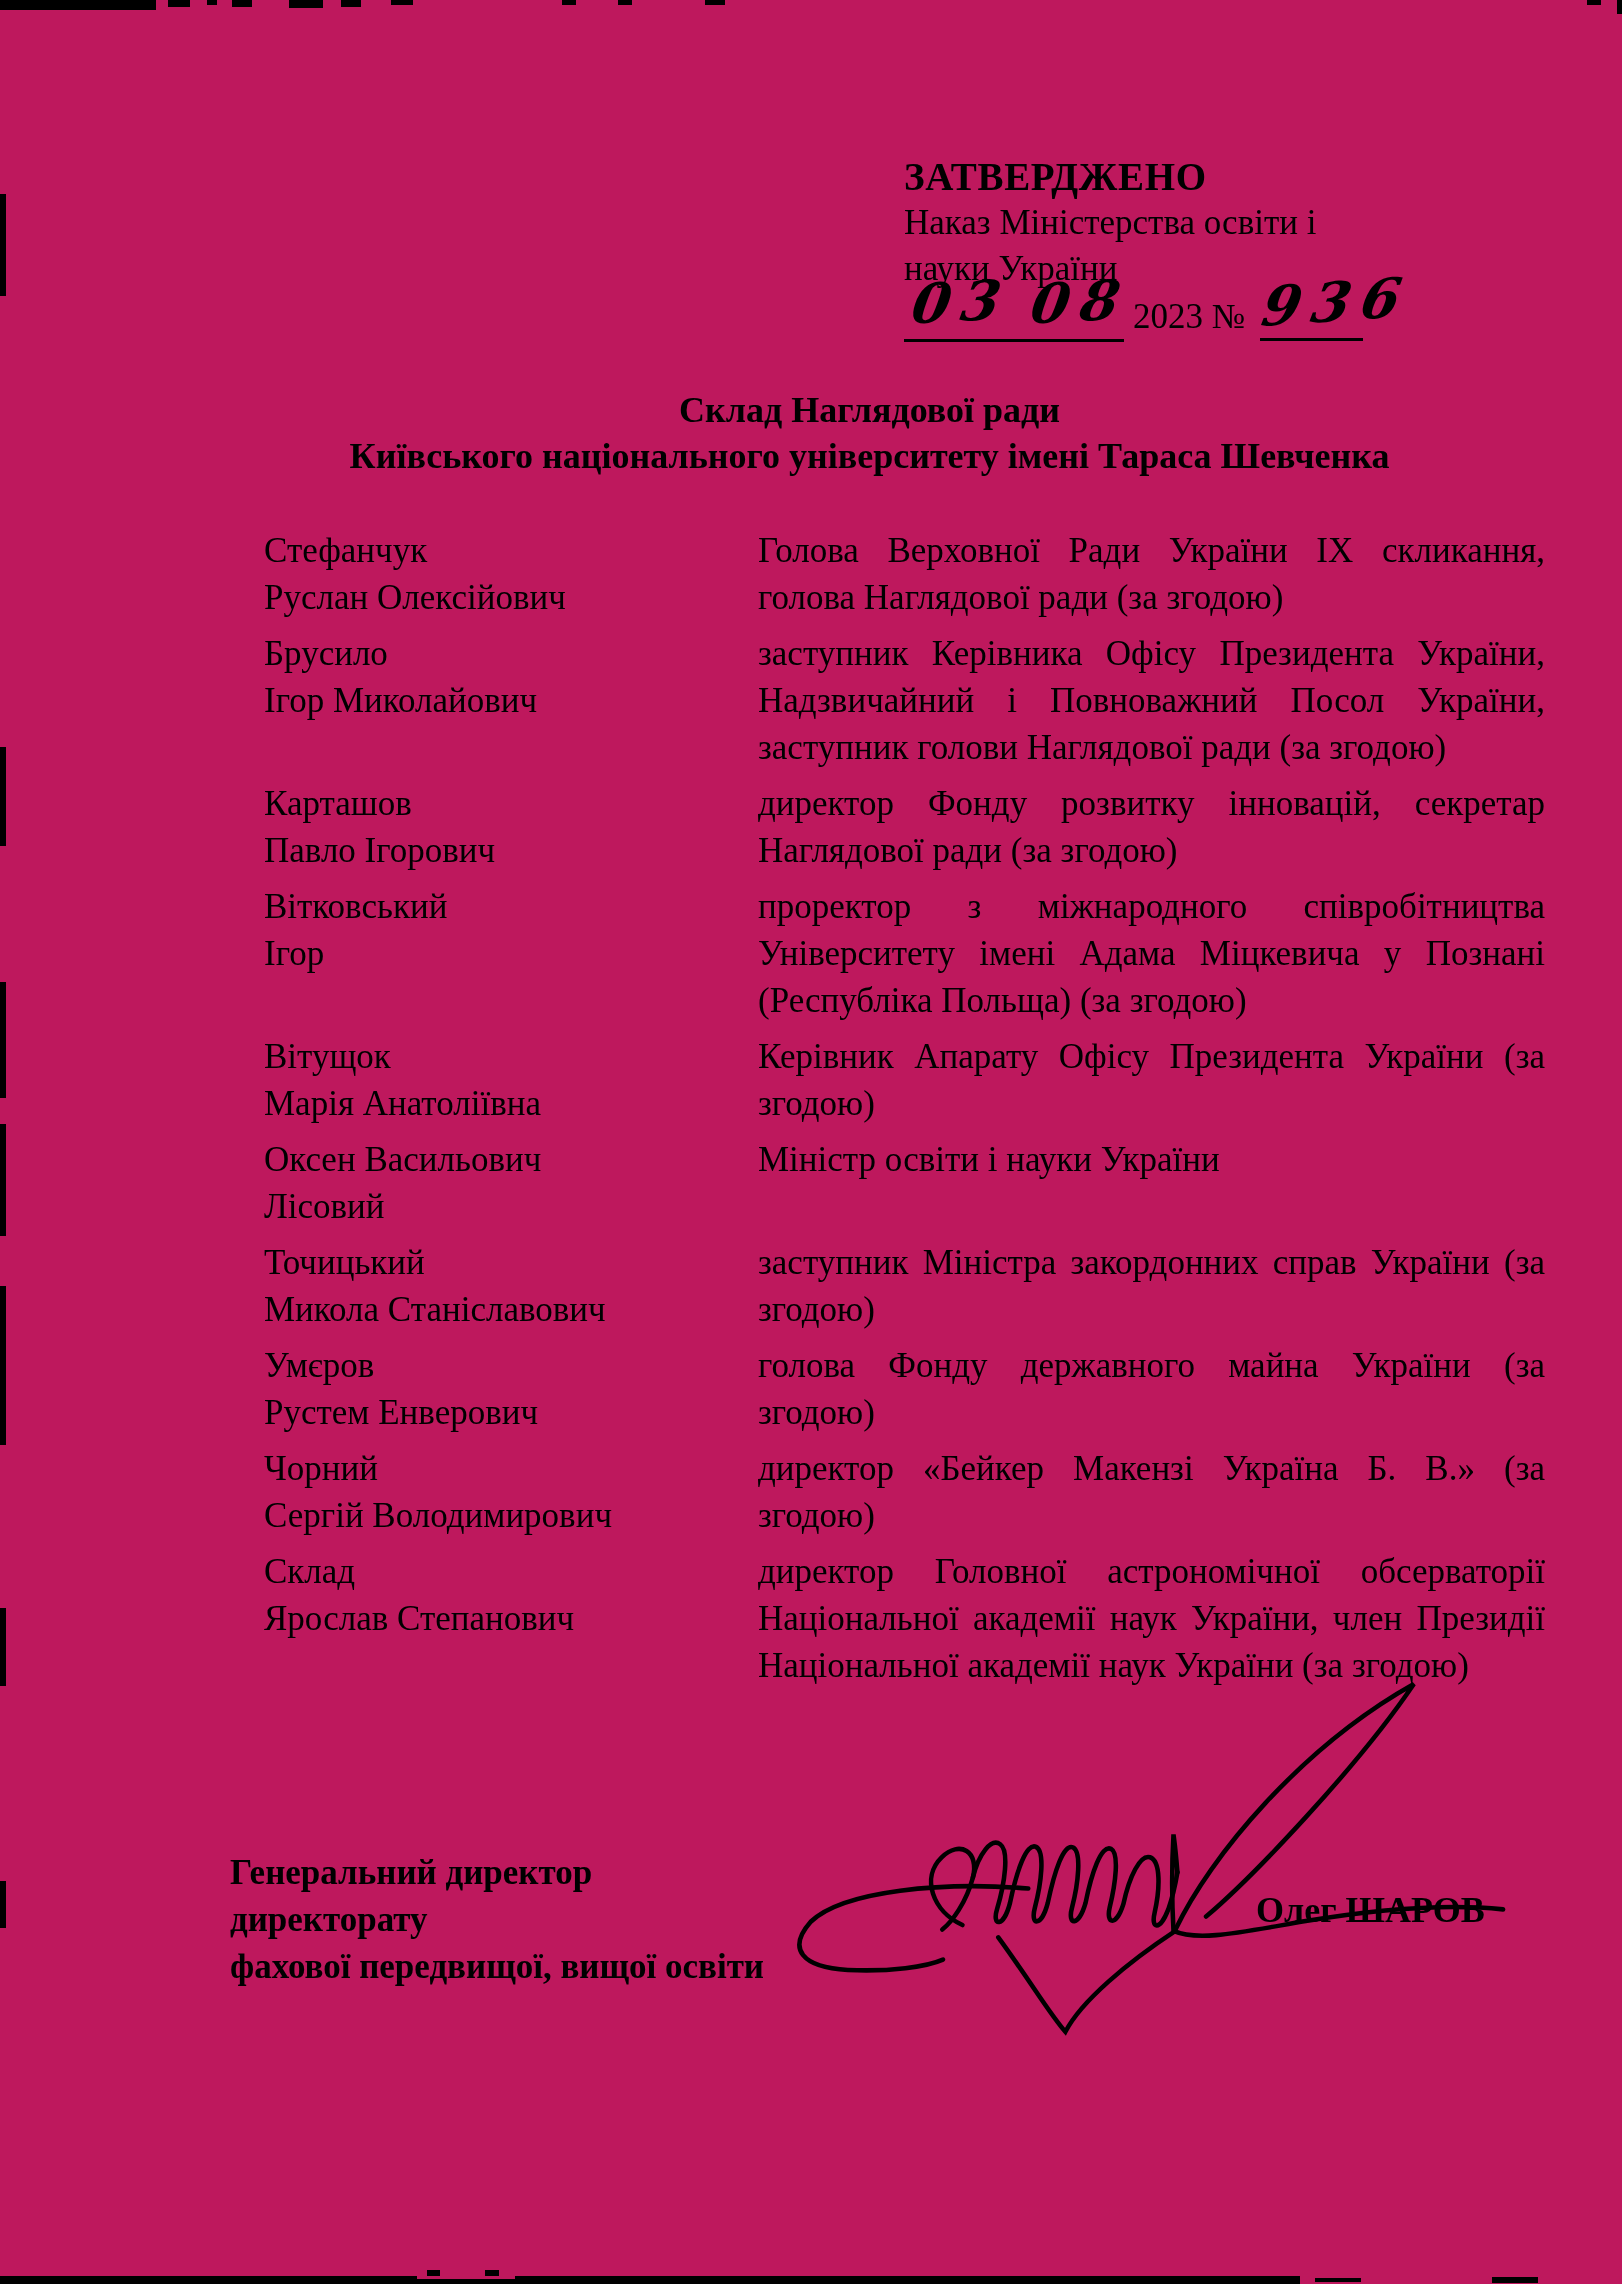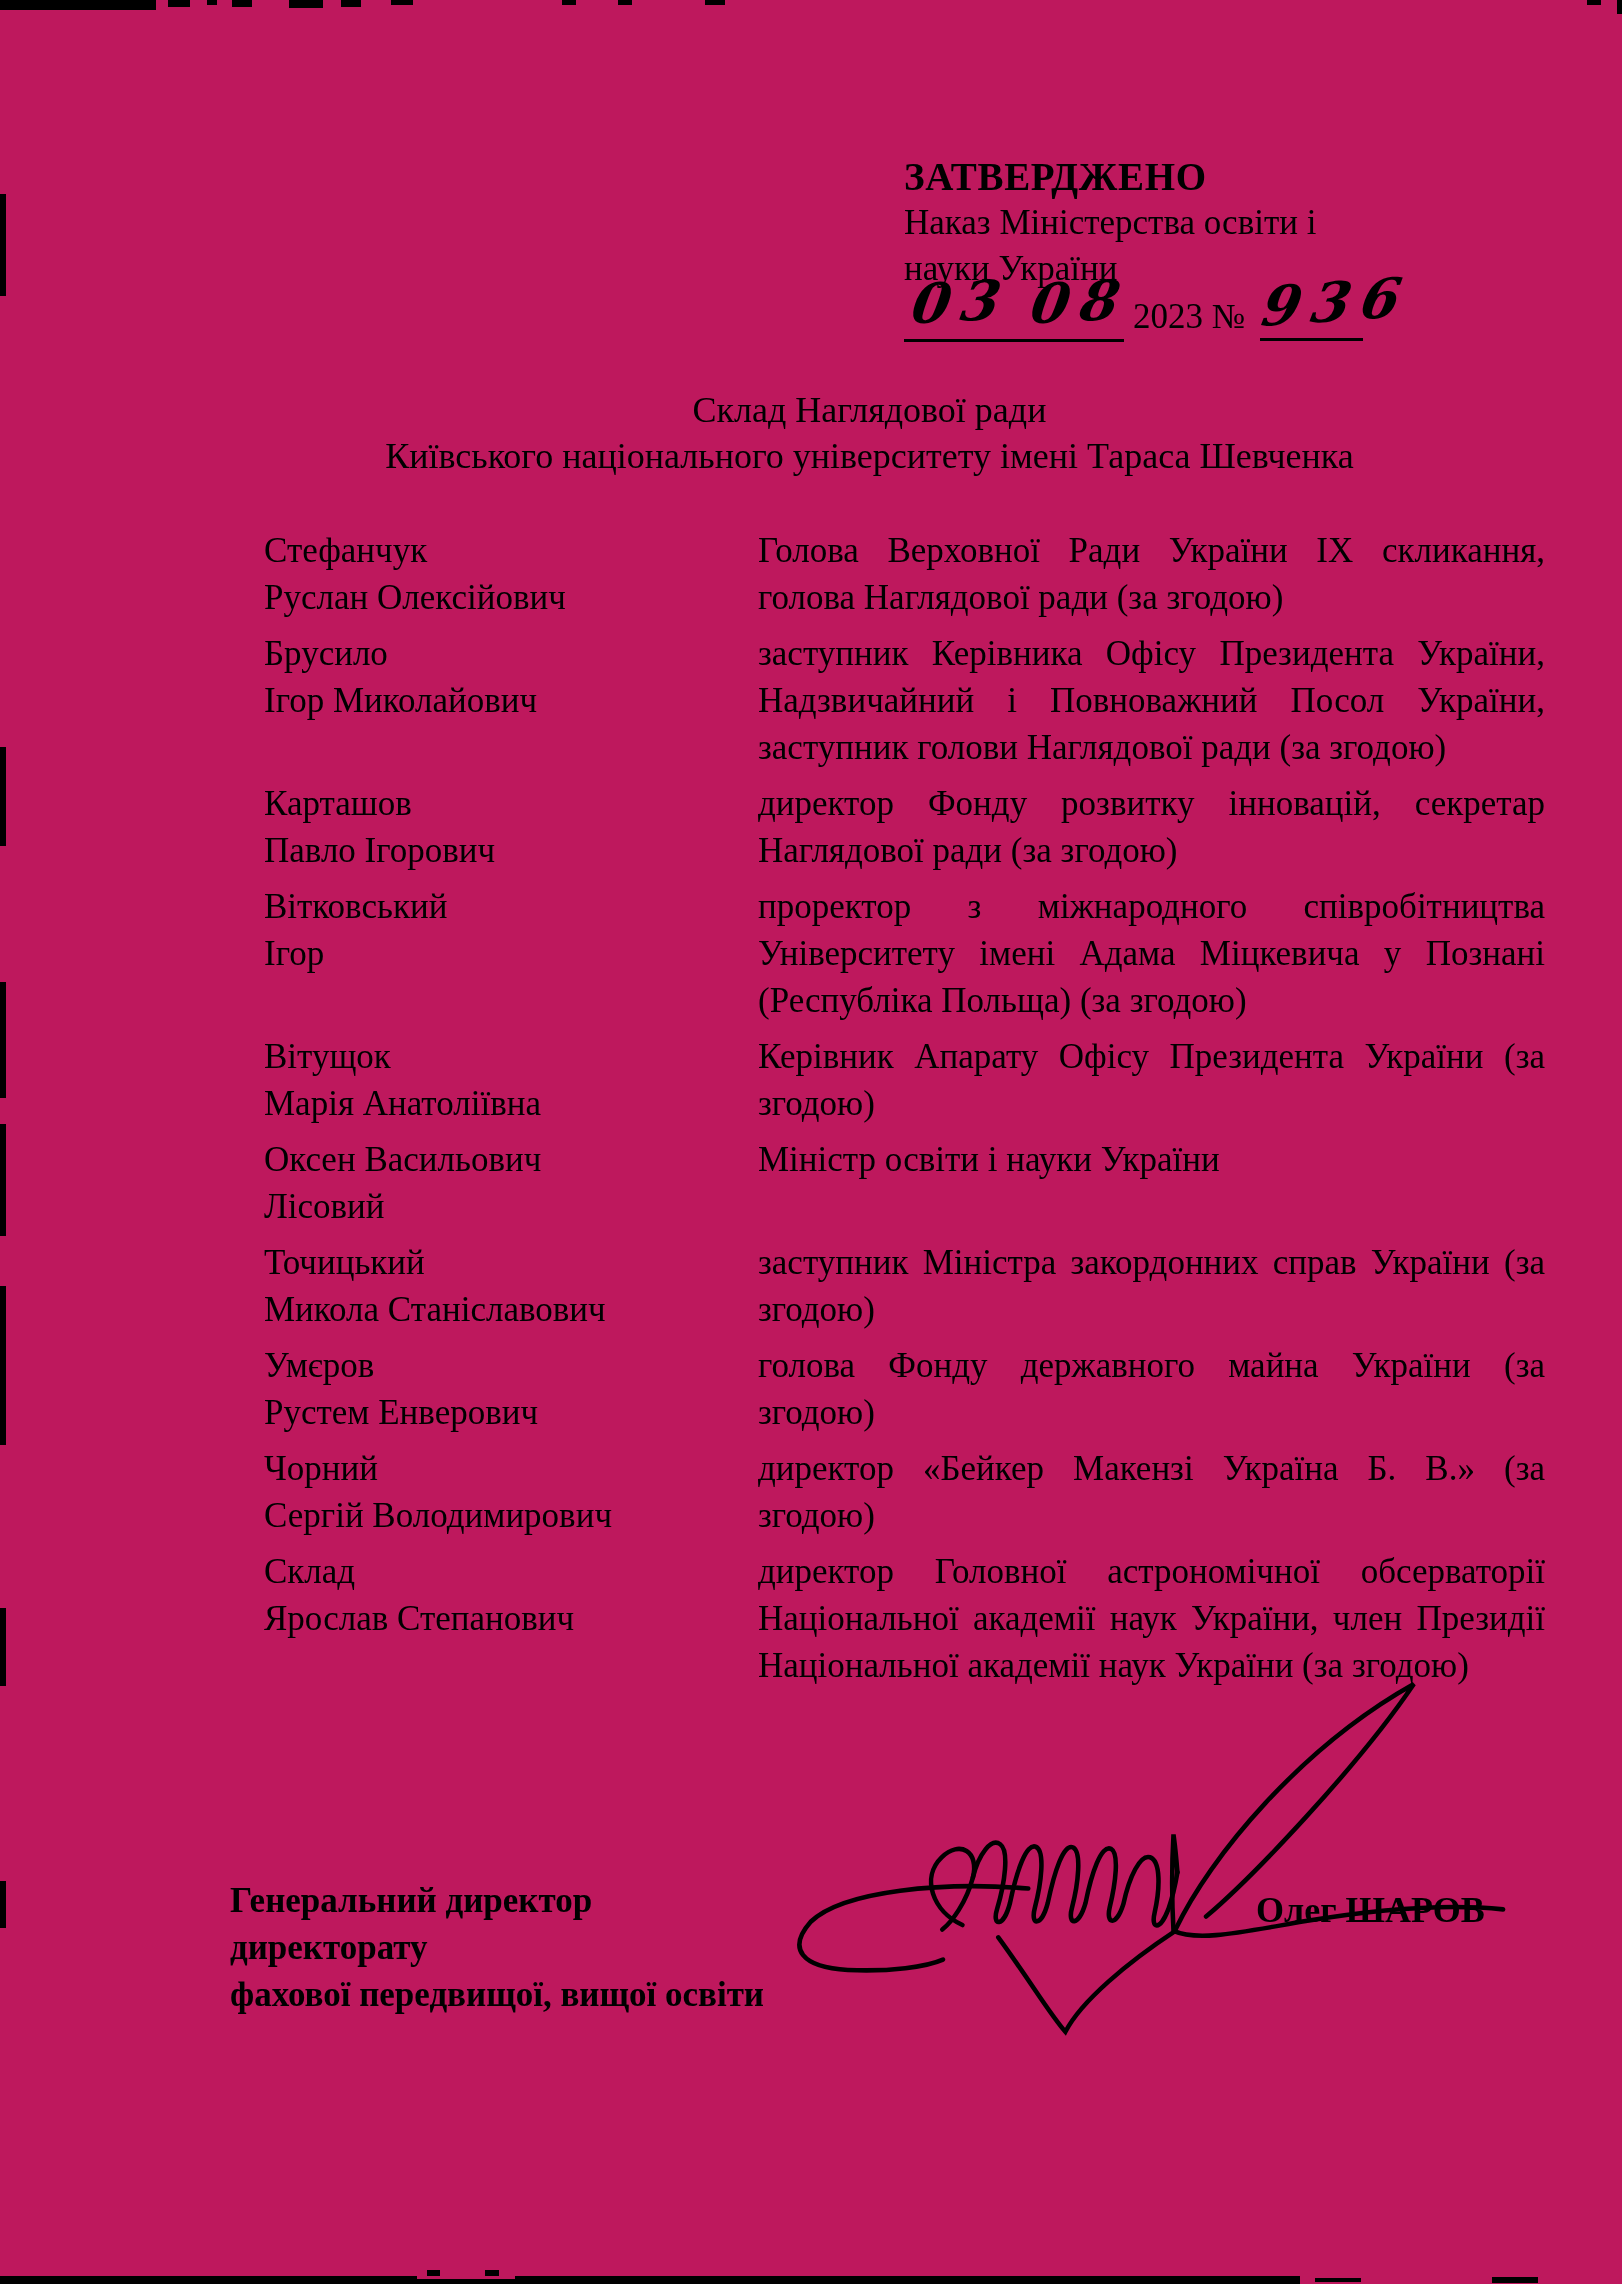--- a/index.html
+++ b/index.html
@@ -54,21 +54,21 @@
   .date-underline-1 { position: absolute; left: 0; top: 64px; width: 220px; height: 3.3px; background:#000; }
   .date-underline-2 { position: absolute; left: 356px; top: 63px; width: 103px; height: 3.3px; background:#000; }
 
   
   .doc-title {
     position: absolute;
     left: 228px;
     top: 387px;
     width: 1283px;
     text-align: center;
-    font-weight: normal;
+    font-weight: bold;
     font-size: 36px;
     line-height: 46px;
   }
 
   
   .members {
     position: absolute;
     left: 230px;
     top: 527px;
     width: 1281px;
@@ -88,21 +88,20 @@
 
   
   .sig-label {
     position: absolute;
     left: 230px;
     top: 1849px;
     width: 560px;
     font-weight: bold;
     font-size: 35px;
     line-height: 47px;
-    margin-top: 28px;
   }
   .signer-name {
     position: absolute;
     left: 1256px;
     top: 1889px;
     font-weight: bold;
     font-size: 36px;
     white-space: nowrap;
   }
   .signature-svg {

